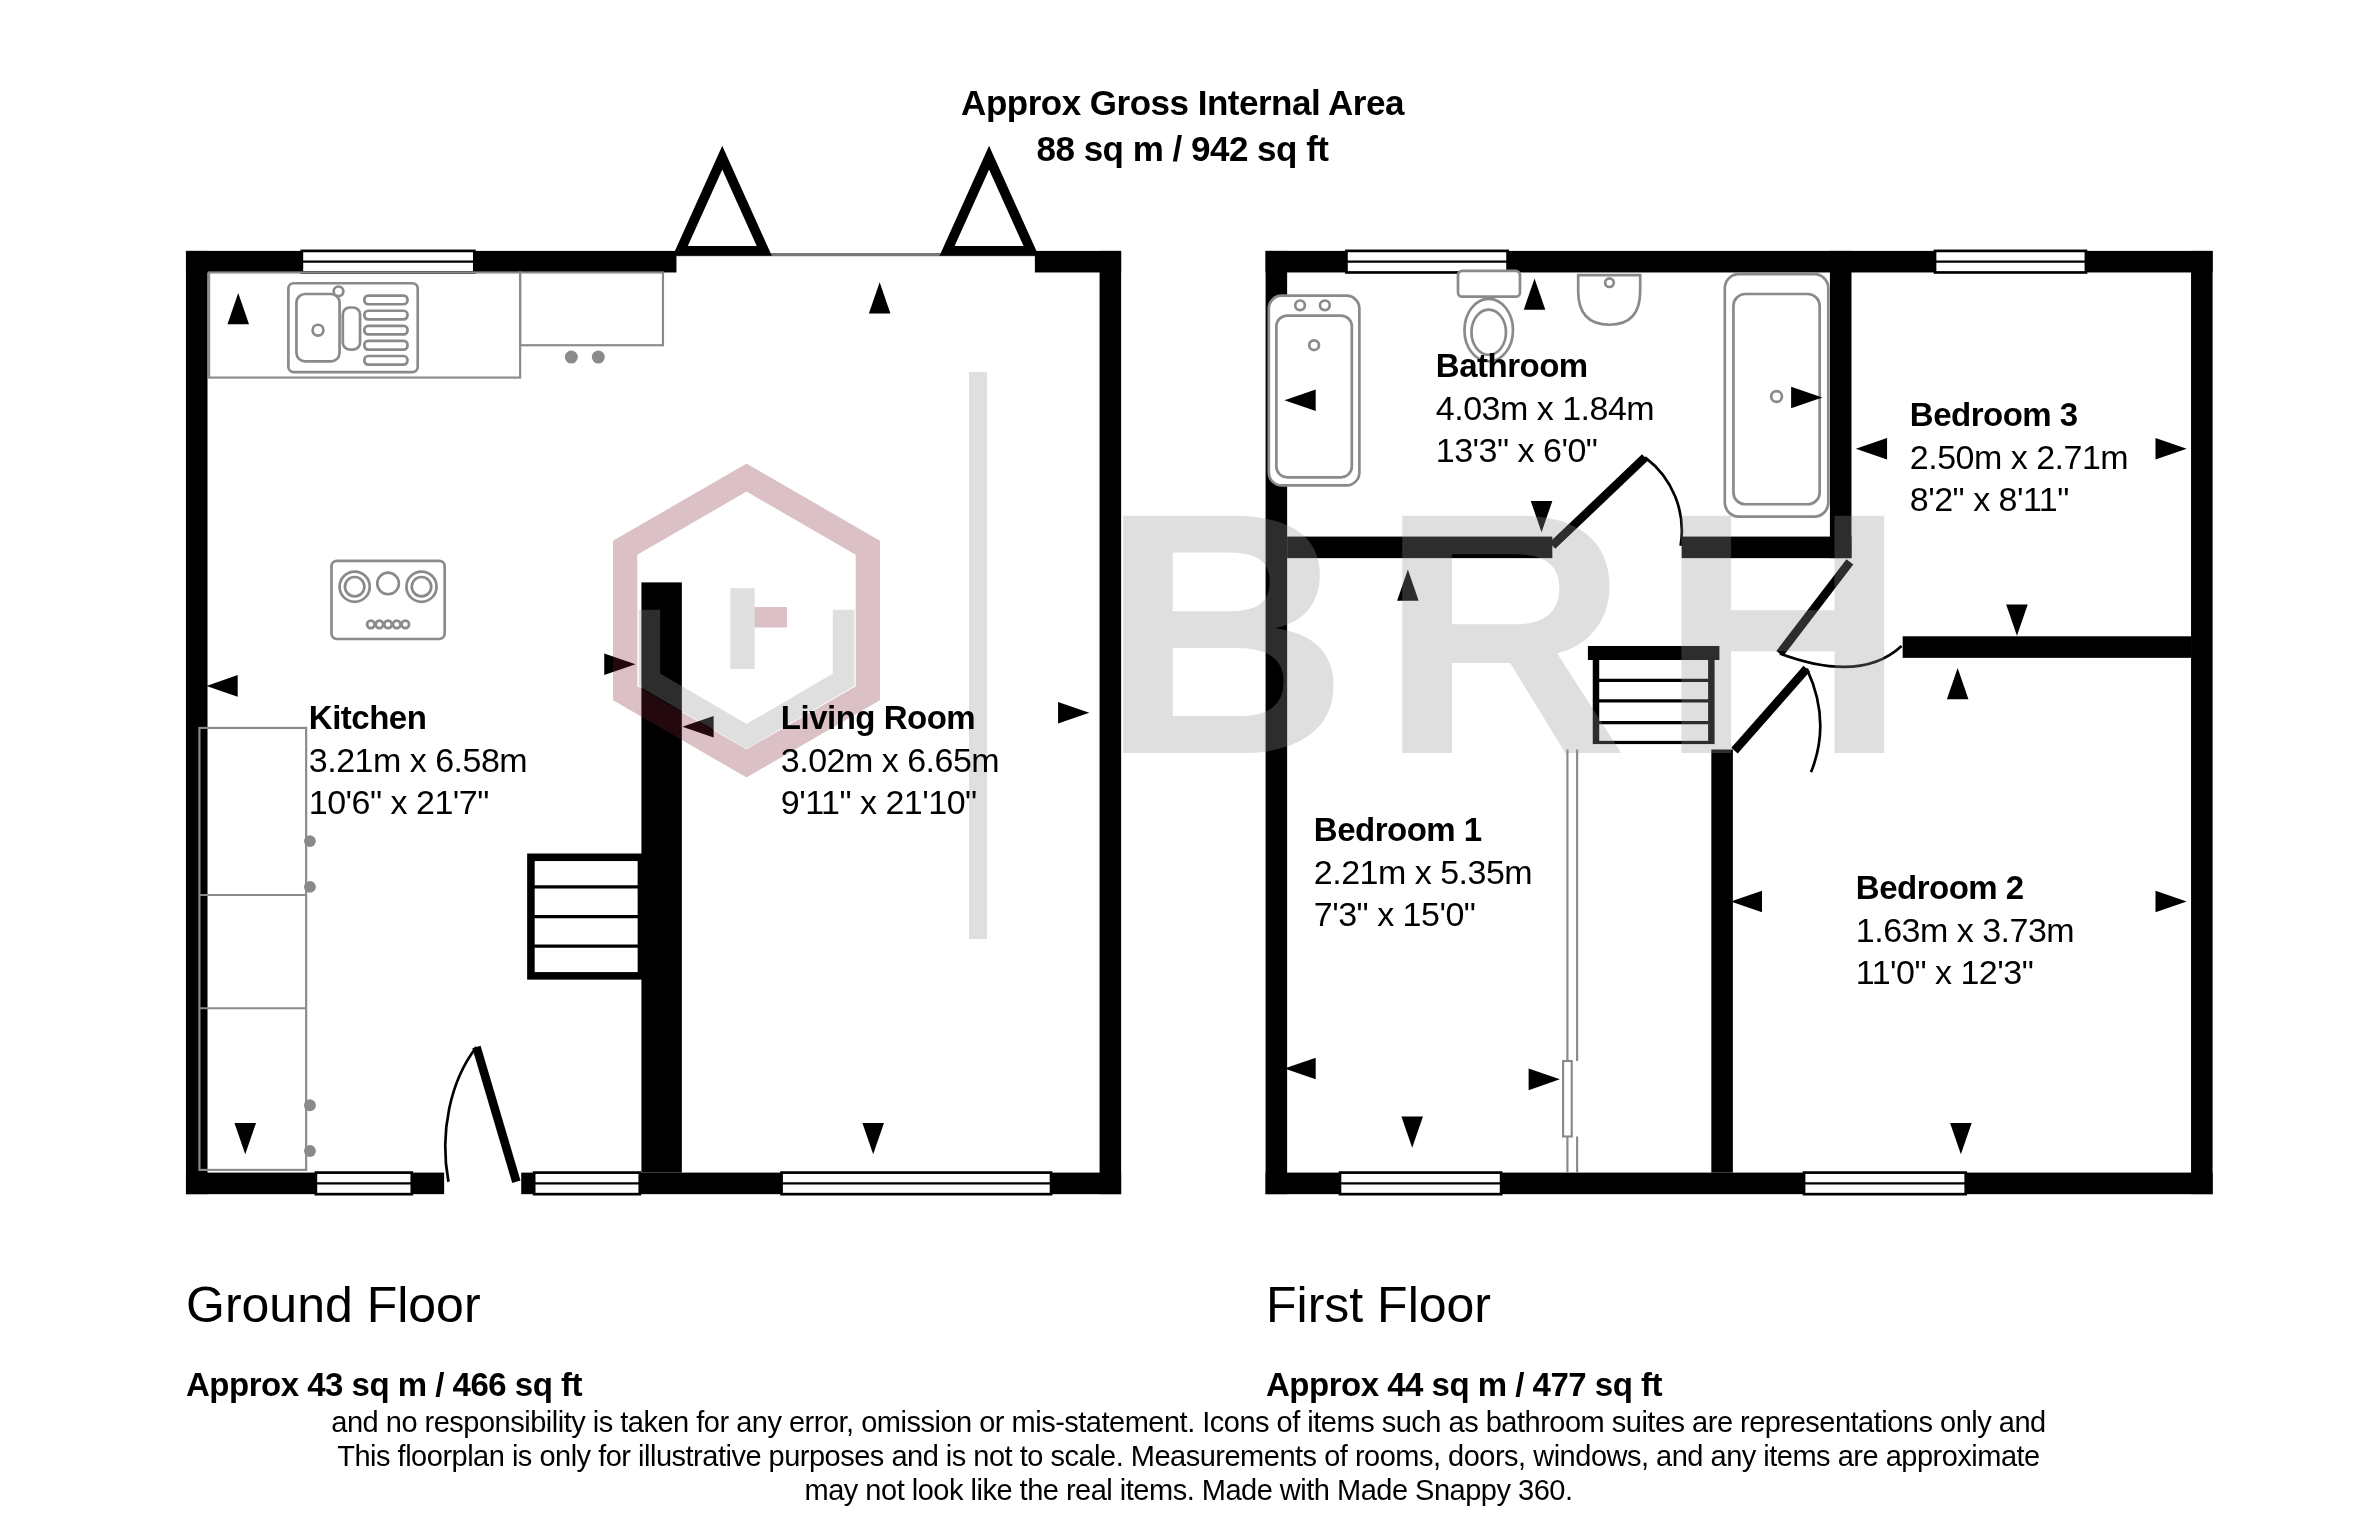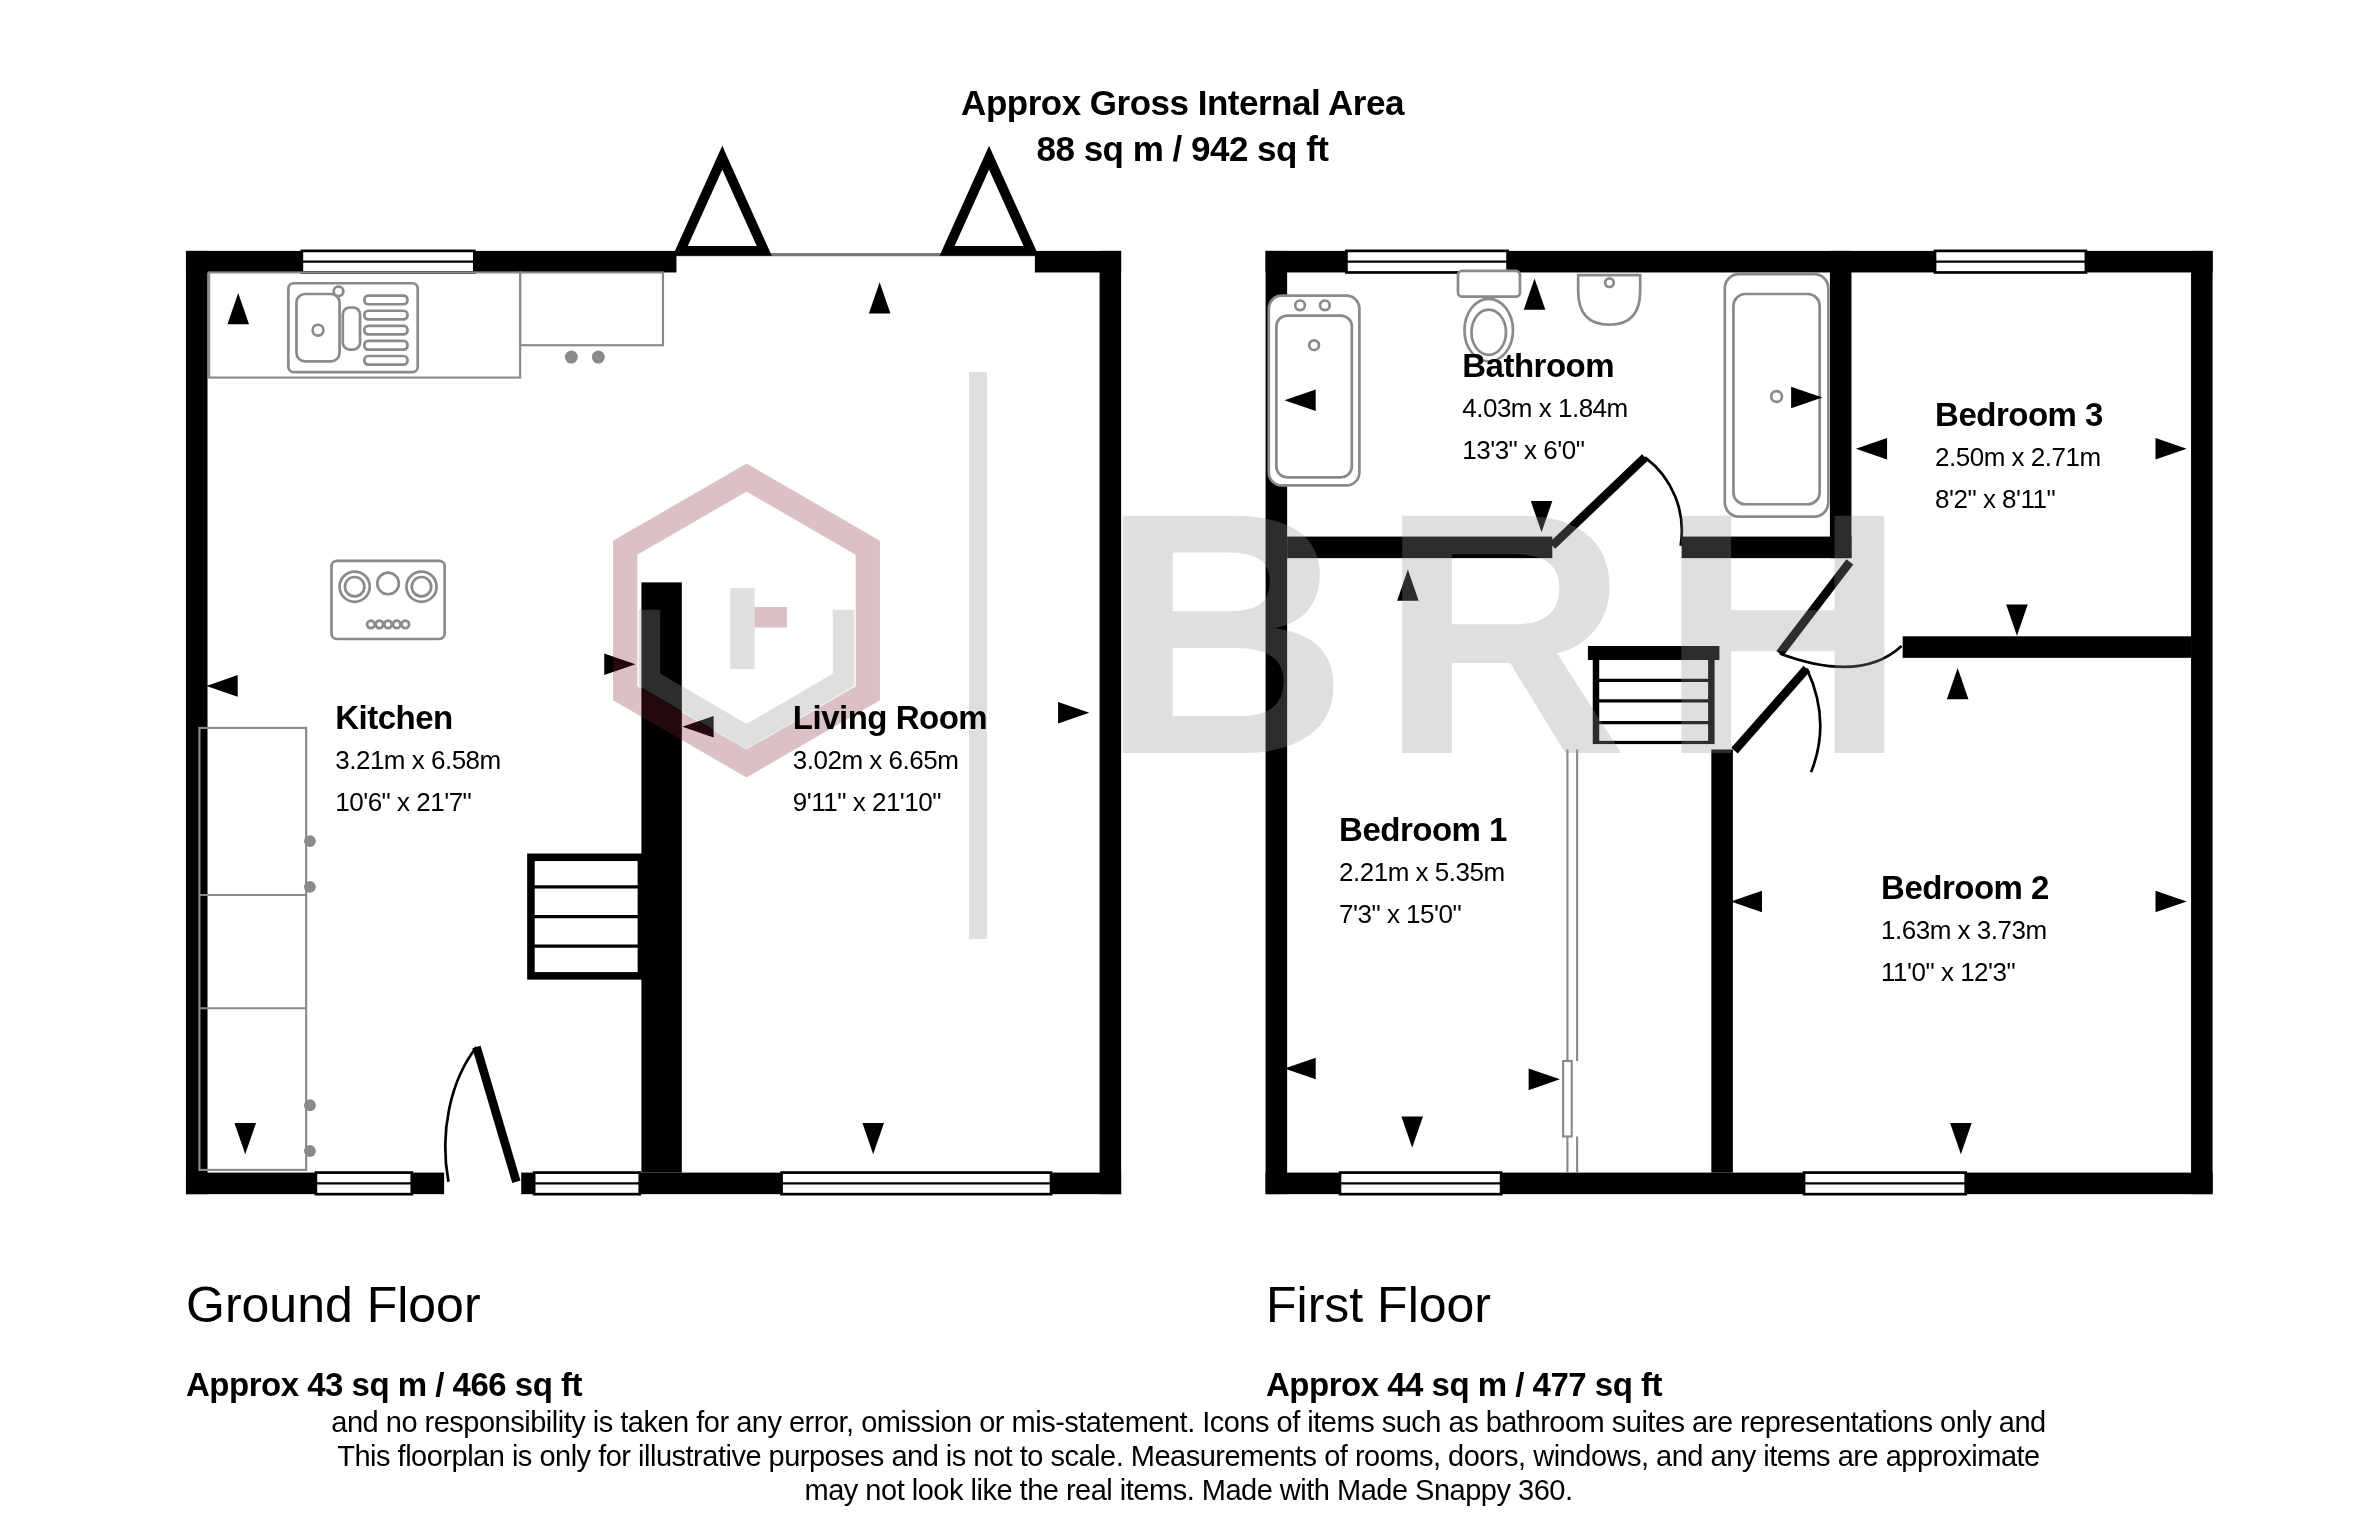--- a/index.html
+++ b/index.html
@@ -3,21 +3,21 @@
 <meta charset="utf-8">
 <style>
   html,body{margin:0;padding:0;background:#ffffff;}
   .page{position:relative;width:2377px;height:1534px;background:#ffffff;overflow:hidden;
         font-family:"Liberation Sans",sans-serif;color:#000;}
   .plan-svg{position:absolute;left:0;top:0;}
   .header{position:absolute;left:0;right:12px;top:80px;text-align:center;}
   .header div{font-size:35px;font-weight:bold;line-height:46px;letter-spacing:-0.5px;}
   .room-label{position:absolute;text-align:left;transform:translateX(-50%);white-space:nowrap;z-index:5;}
   .room-name{font-size:33px;font-weight:bold;line-height:42px;letter-spacing:-0.5px;}
-  .room-dim{font-size:26px;font-weight:normal;line-height:42px;letter-spacing:-0.5px;}
+  .room-dim{font-size:34px;font-weight:normal;line-height:42px;letter-spacing:-0.5px;}
   .floor-block{position:absolute;z-index:5;}
   .floor-title{font-size:50px;font-weight:400;letter-spacing:0;}
   .floor-area{font-size:33px;font-weight:bold;margin-top:32px;letter-spacing:-0.5px;}
   .footer{position:absolute;left:0;right:0;top:1405px;text-align:center;z-index:5;}
   .footer div{font-size:29px;line-height:34px;letter-spacing:-0.5px;}
   .watermark{position:absolute;left:0;top:0;width:2377px;height:1534px;pointer-events:none;z-index:4;}
   .wm-divider{position:absolute;left:969px;top:372px;width:18.3px;height:567px;background:rgba(150,150,150,0.30);}
   .wm-text{position:absolute;left:1100px;top:436px;font-size:345px;font-weight:bold;
            letter-spacing:30px;color:rgba(150,150,150,0.30);font-family:"Liberation Sans",sans-serif;}
 </style>

